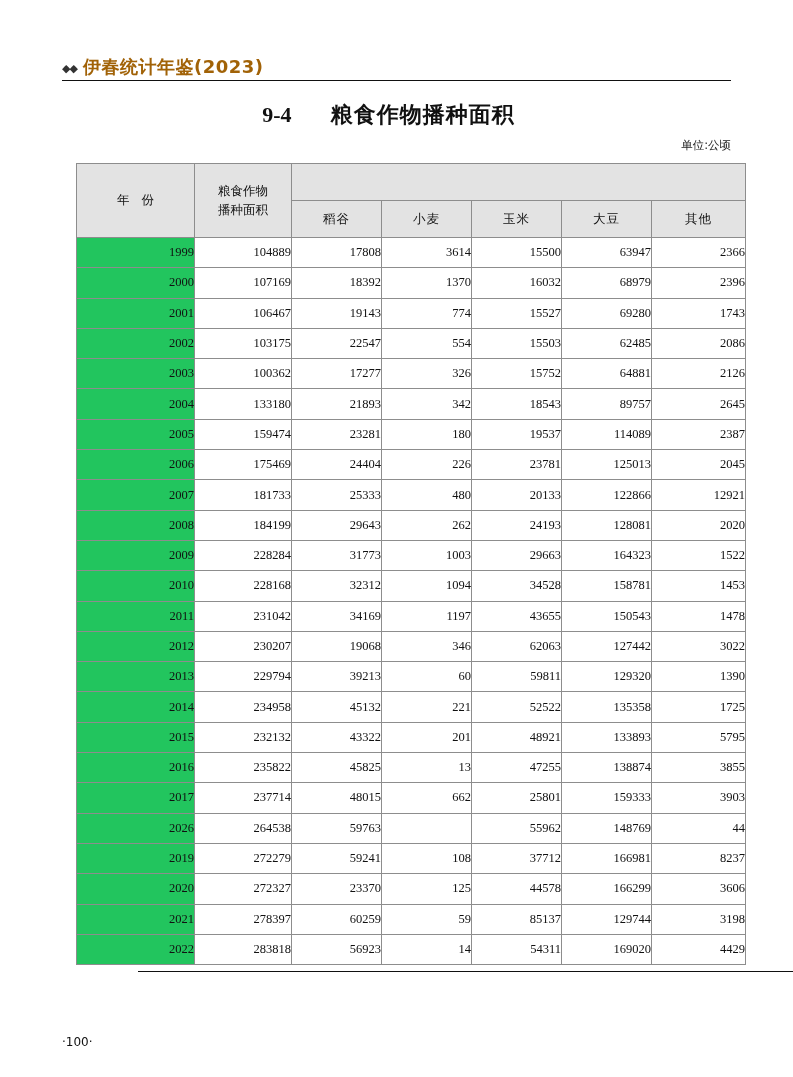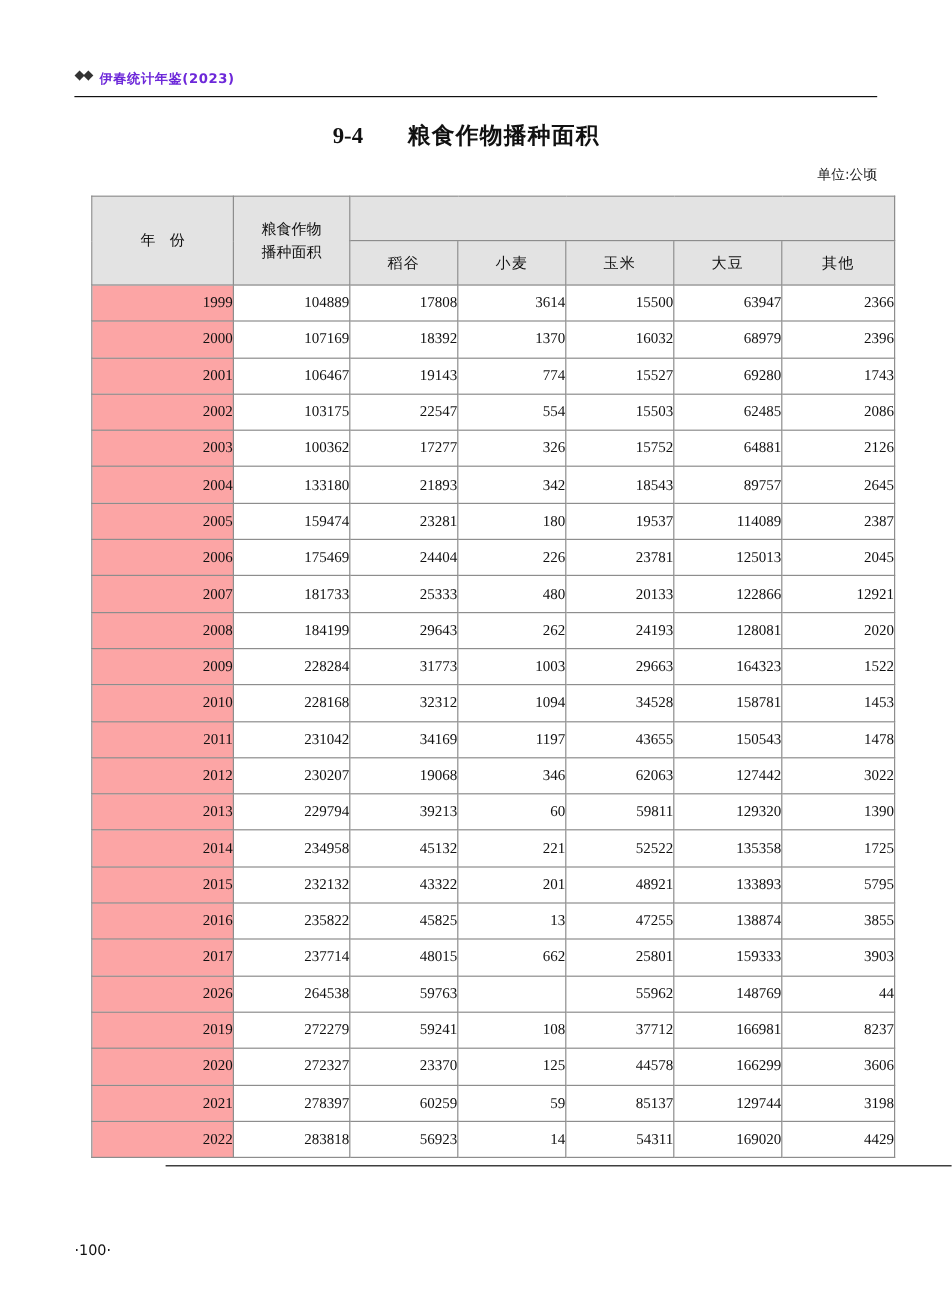--- a/index.html
+++ b/index.html
@@ -35,45 +35,45 @@
   }
   .runhead .diamonds {
     font-size: 11px;
     letter-spacing: -1px;
     color: #333;
     line-height: 1;
     padding-bottom: 2px;
   }
   .runhead .rh-title {
     font-family: "DejaVu Sans", "Liberation Sans", sans-serif;
-    font-size: 11px;
+    font-size: 18px;
     font-weight: bold;
     letter-spacing: 0.5px;
-    color: #6d28d9;
+    color: #a16207;
     line-height: 1;
   }
   .runhead-rule {
     position: absolute;
     left: 62px;
     top: 80px;
     width: 669px;
     height: 1px;
     background: #111;
   }
 
   
   .doc-title {
     position: absolute;
     top: 100px;
     left: 0;
     width: 777px;
     text-align: center;
     font-family: "DejaVu Sans", "Liberation Sans", sans-serif;
     font-weight: bold;
-    font-size: 19px;
+    font-size: 22px;
     letter-spacing: 1px;
     color: #111;
   }
   .doc-title .num {
     font-family: "Liberation Serif", serif;
     font-weight: bold;
     letter-spacing: 0;
   }
   .doc-title .gap {
     display: inline-block;
@@ -148,21 +148,21 @@
     border-bottom: 1px solid #8d8d8d;
   }
 
   
   table.stat tbody td {
     height: 29.3px;
     font-family: "Liberation Serif", "DejaVu Serif", serif;
     font-size: 12.5px;
   }
   td.year {
-    background: #fca5a5;
+    background: #22c55e;
     text-align: right;
     padding-right: 14px;
     color: #111;
   }
   td.num {
     text-align: right;
     padding-right: 9px;
     color: #111;
   }
 

